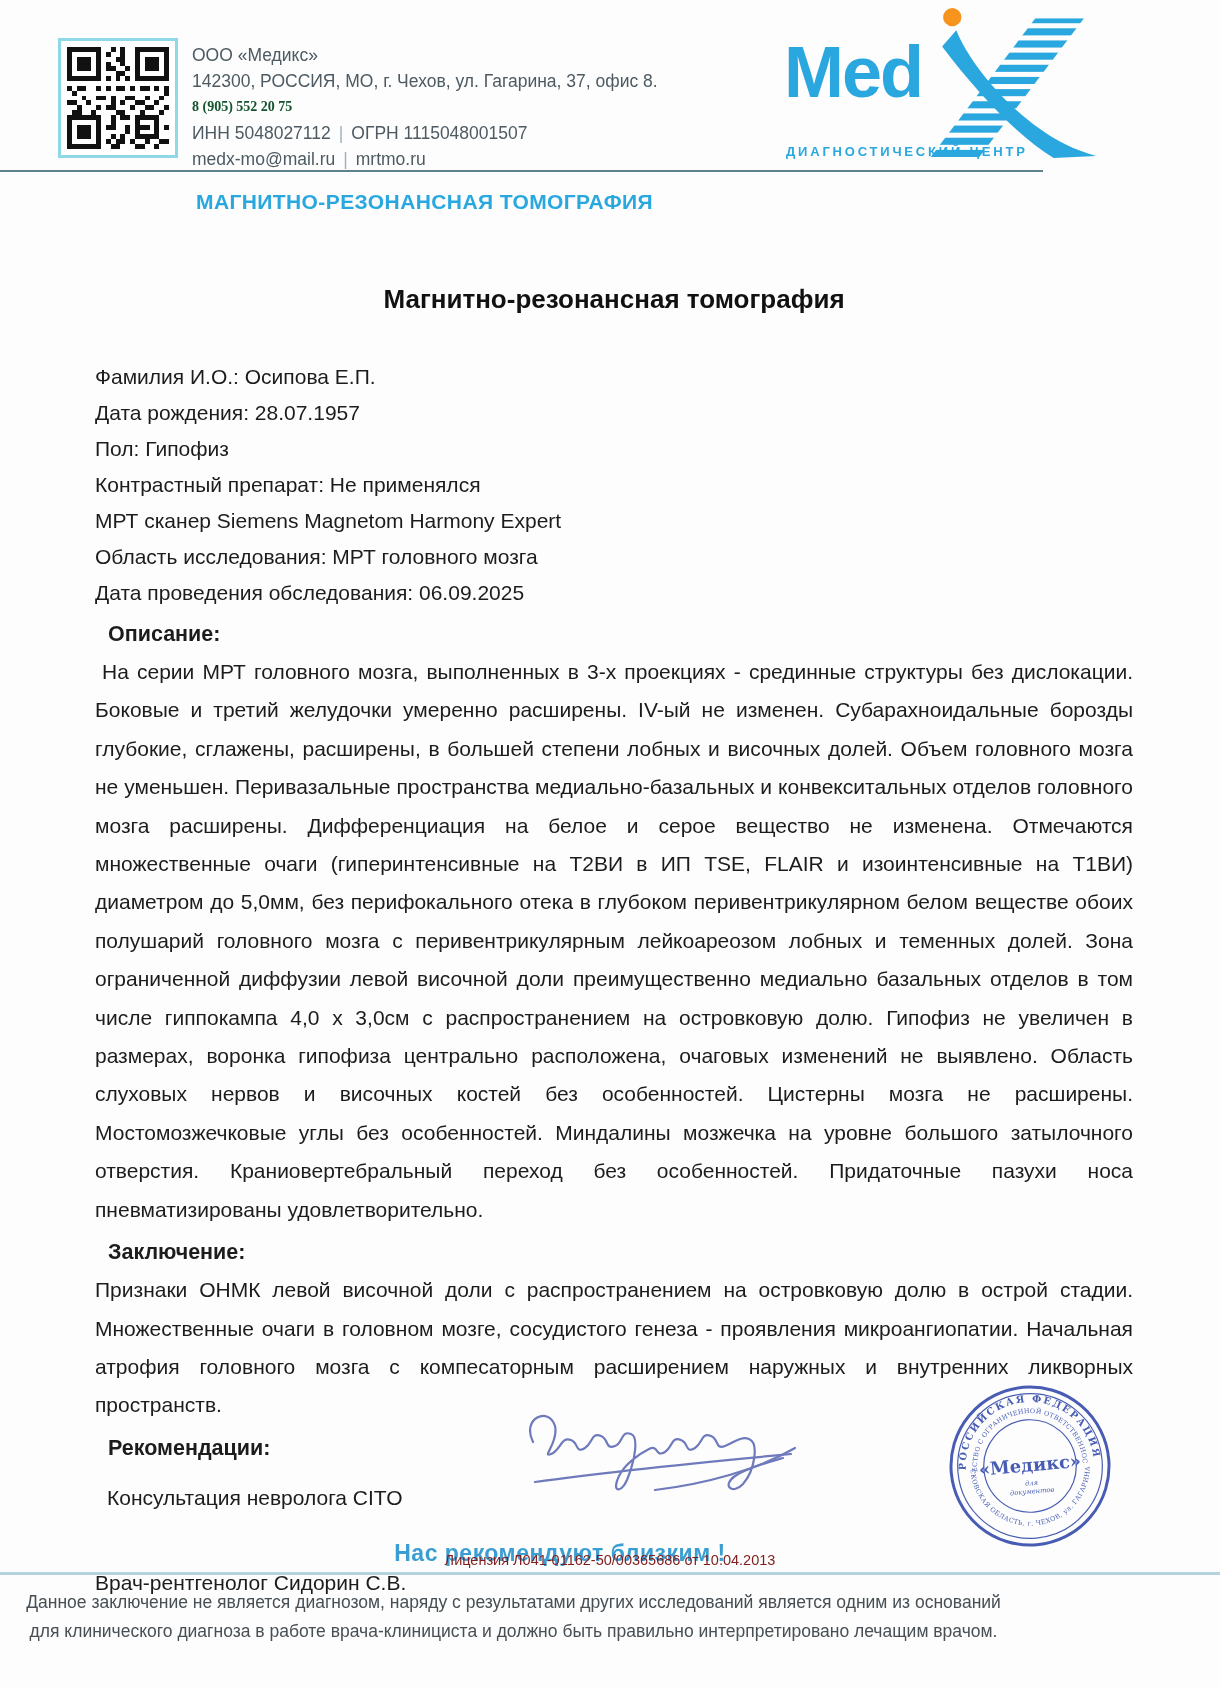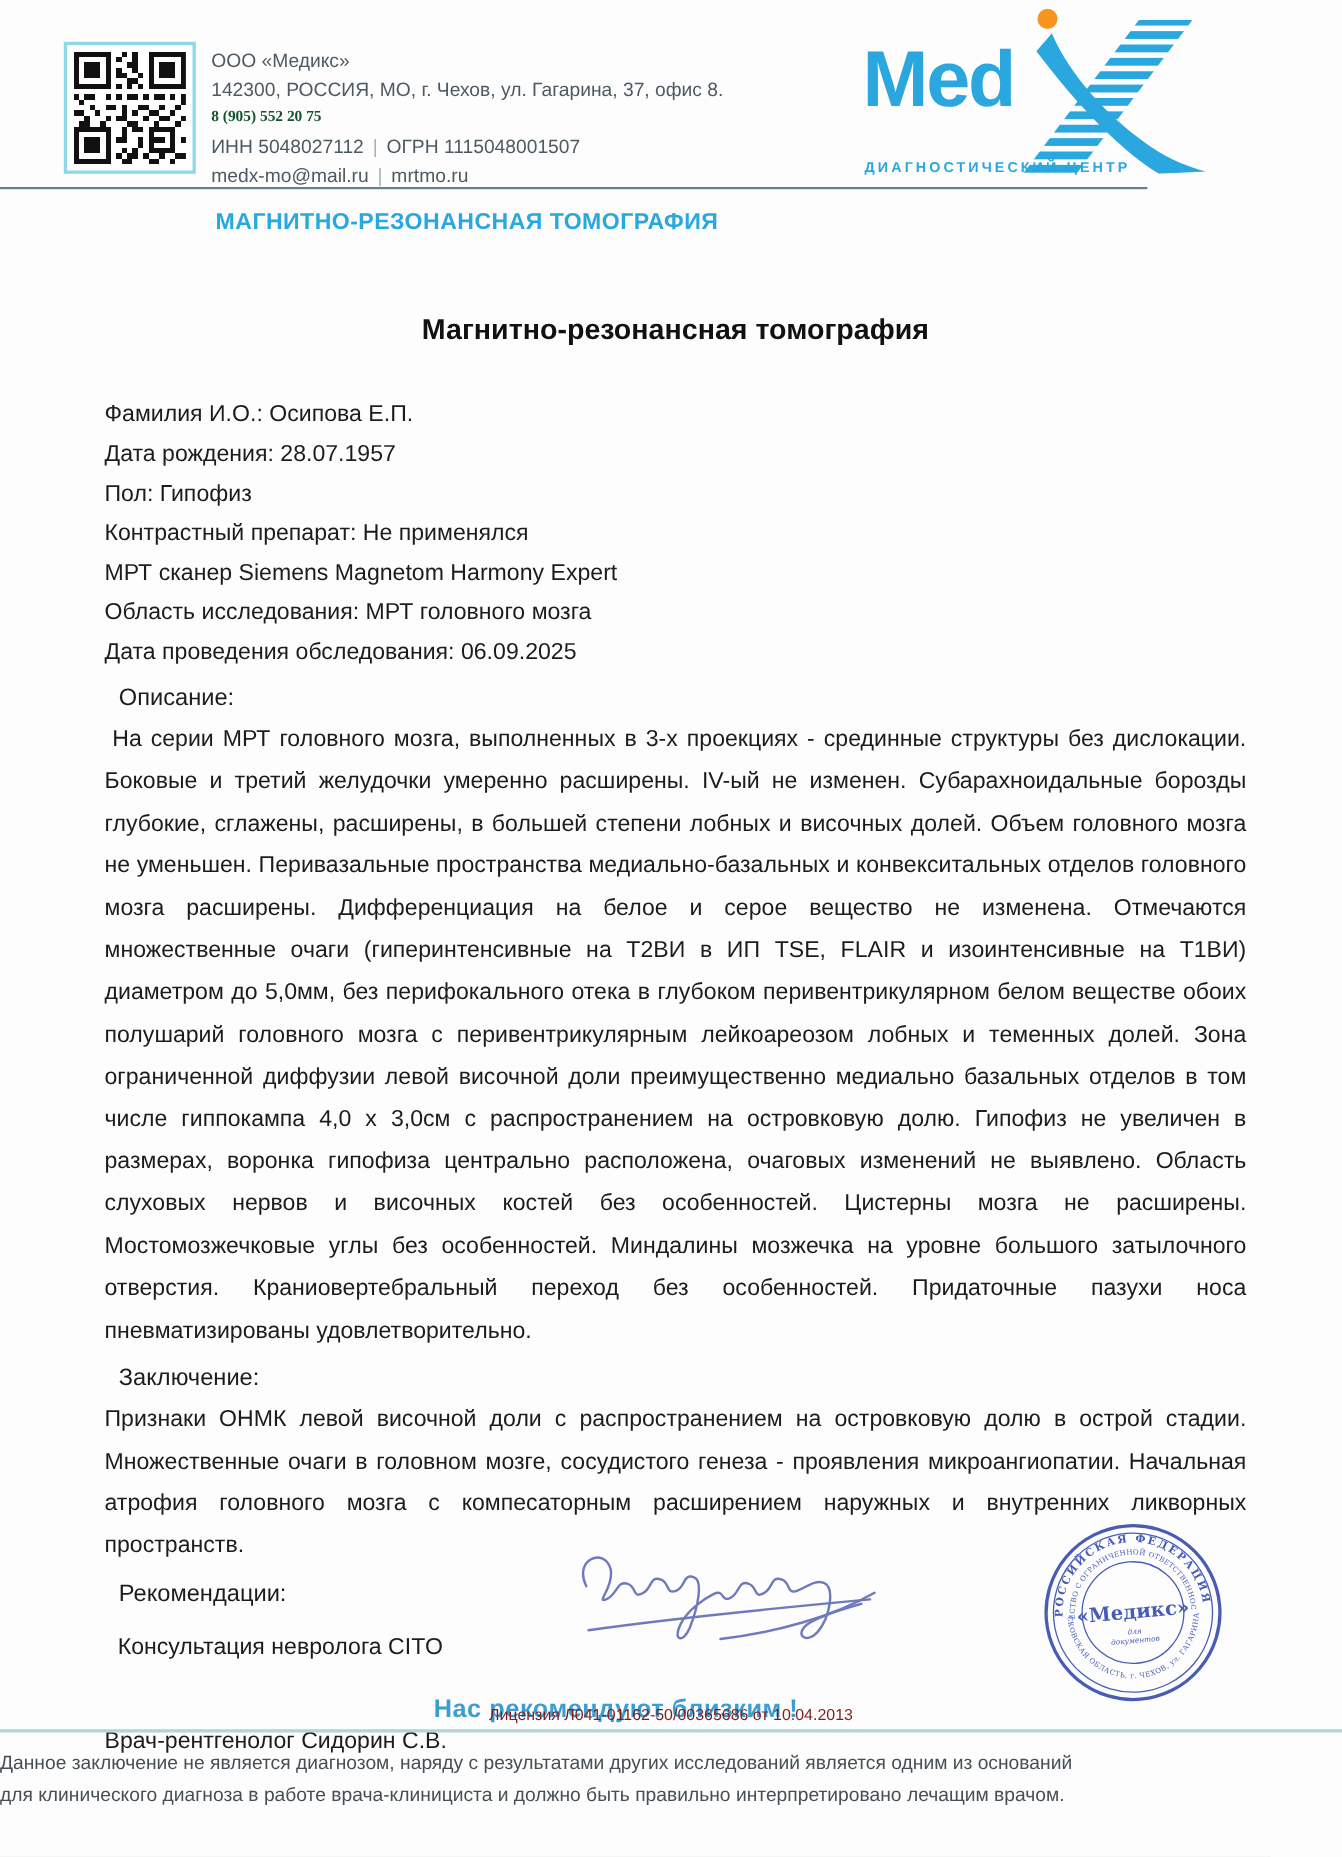--- a/index.html
+++ b/index.html
@@ -25,21 +25,21 @@
 
   .hrule{position:absolute;left:0;top:170px;width:1043px;height:2px;background:#5d828d;}
   .banner{position:absolute;left:196px;top:190px;font-size:21px;font-weight:bold;color:#29a8df;
           letter-spacing:0.4px;}
 
   
   .content{position:absolute;left:95px;top:284px;width:1038px;}
   .doc-title{text-align:center;font-size:26px;font-weight:bold;margin:0 0 44px 0;color:#111;}
   .patient{font-size:21px;line-height:36px;}
   .patient b{font-weight:normal;}
-  .sec-heading{font-size:21.5px;font-weight:normal;line-height:38px;padding-left:13px;margin-top:4px;}
+  .sec-heading{font-size:21.5px;font-weight:bold;line-height:38px;padding-left:13px;margin-top:4px;}
   .body-text{font-size:21px;line-height:38.4px;text-align:justify;margin:0;}
   .indent{text-indent:7px;}
   .plain-line{font-size:21px;line-height:38px;margin:12px;}
   .doctor{font-size:21px;margin-top:54px;}
 
   
   .signature{position:absolute;left:505px;top:1396px;width:300px;height:125px;}
   .stamp{position:absolute;left:948px;top:1384px;width:164px;height:164px;opacity:.92;
          transform:rotate(-5deg);}
   .stamp .ring{fill:none;stroke:#3a4fae;}
@@ -48,21 +48,21 @@
   .stamp .st-mid{font-family:"DejaVu Serif",serif;font-size:8.6px;letter-spacing:0.4px;fill:#3a4fae;}
   .stamp .st-bot{font-family:"DejaVu Serif",serif;font-size:8.6px;letter-spacing:0.6px;fill:#3a4fae;}
   .stamp .st-center{font-family:"DejaVu Serif",serif;font-size:24px;font-weight:bold;fill:#3a4fae;}
   .stamp .st-note{font-family:"DejaVu Serif",serif;font-size:9px;font-style:italic;fill:#3a4fae;}
 
   .slogan{position:absolute;left:330px;top:1540px;width:460px;text-align:center;font-size:23px;
           font-weight:bold;color:#3b9ed2;letter-spacing:0.5px;}
 
   
   .footer-rule{position:absolute;left:0;top:1572px;width:1220px;height:3px;background:#b6d2dc;}
-  .disclaimer{position:absolute;left:0;top:1588px;width:1027px;font-size:17.5px;
+  .disclaimer{position:absolute;left:0;top:1588px;width:1027px;text-align:center;font-size:17.5px;
               line-height:29px;color:#474f55;}
   .license{position:absolute;left:0;top:1552px;width:1220px;text-align:center;font-size:14.5px;
            color:#7f1d1d;}
 </style>
 </head>
 <body>
 
 <div class="page">
 
   <div class="qr">

